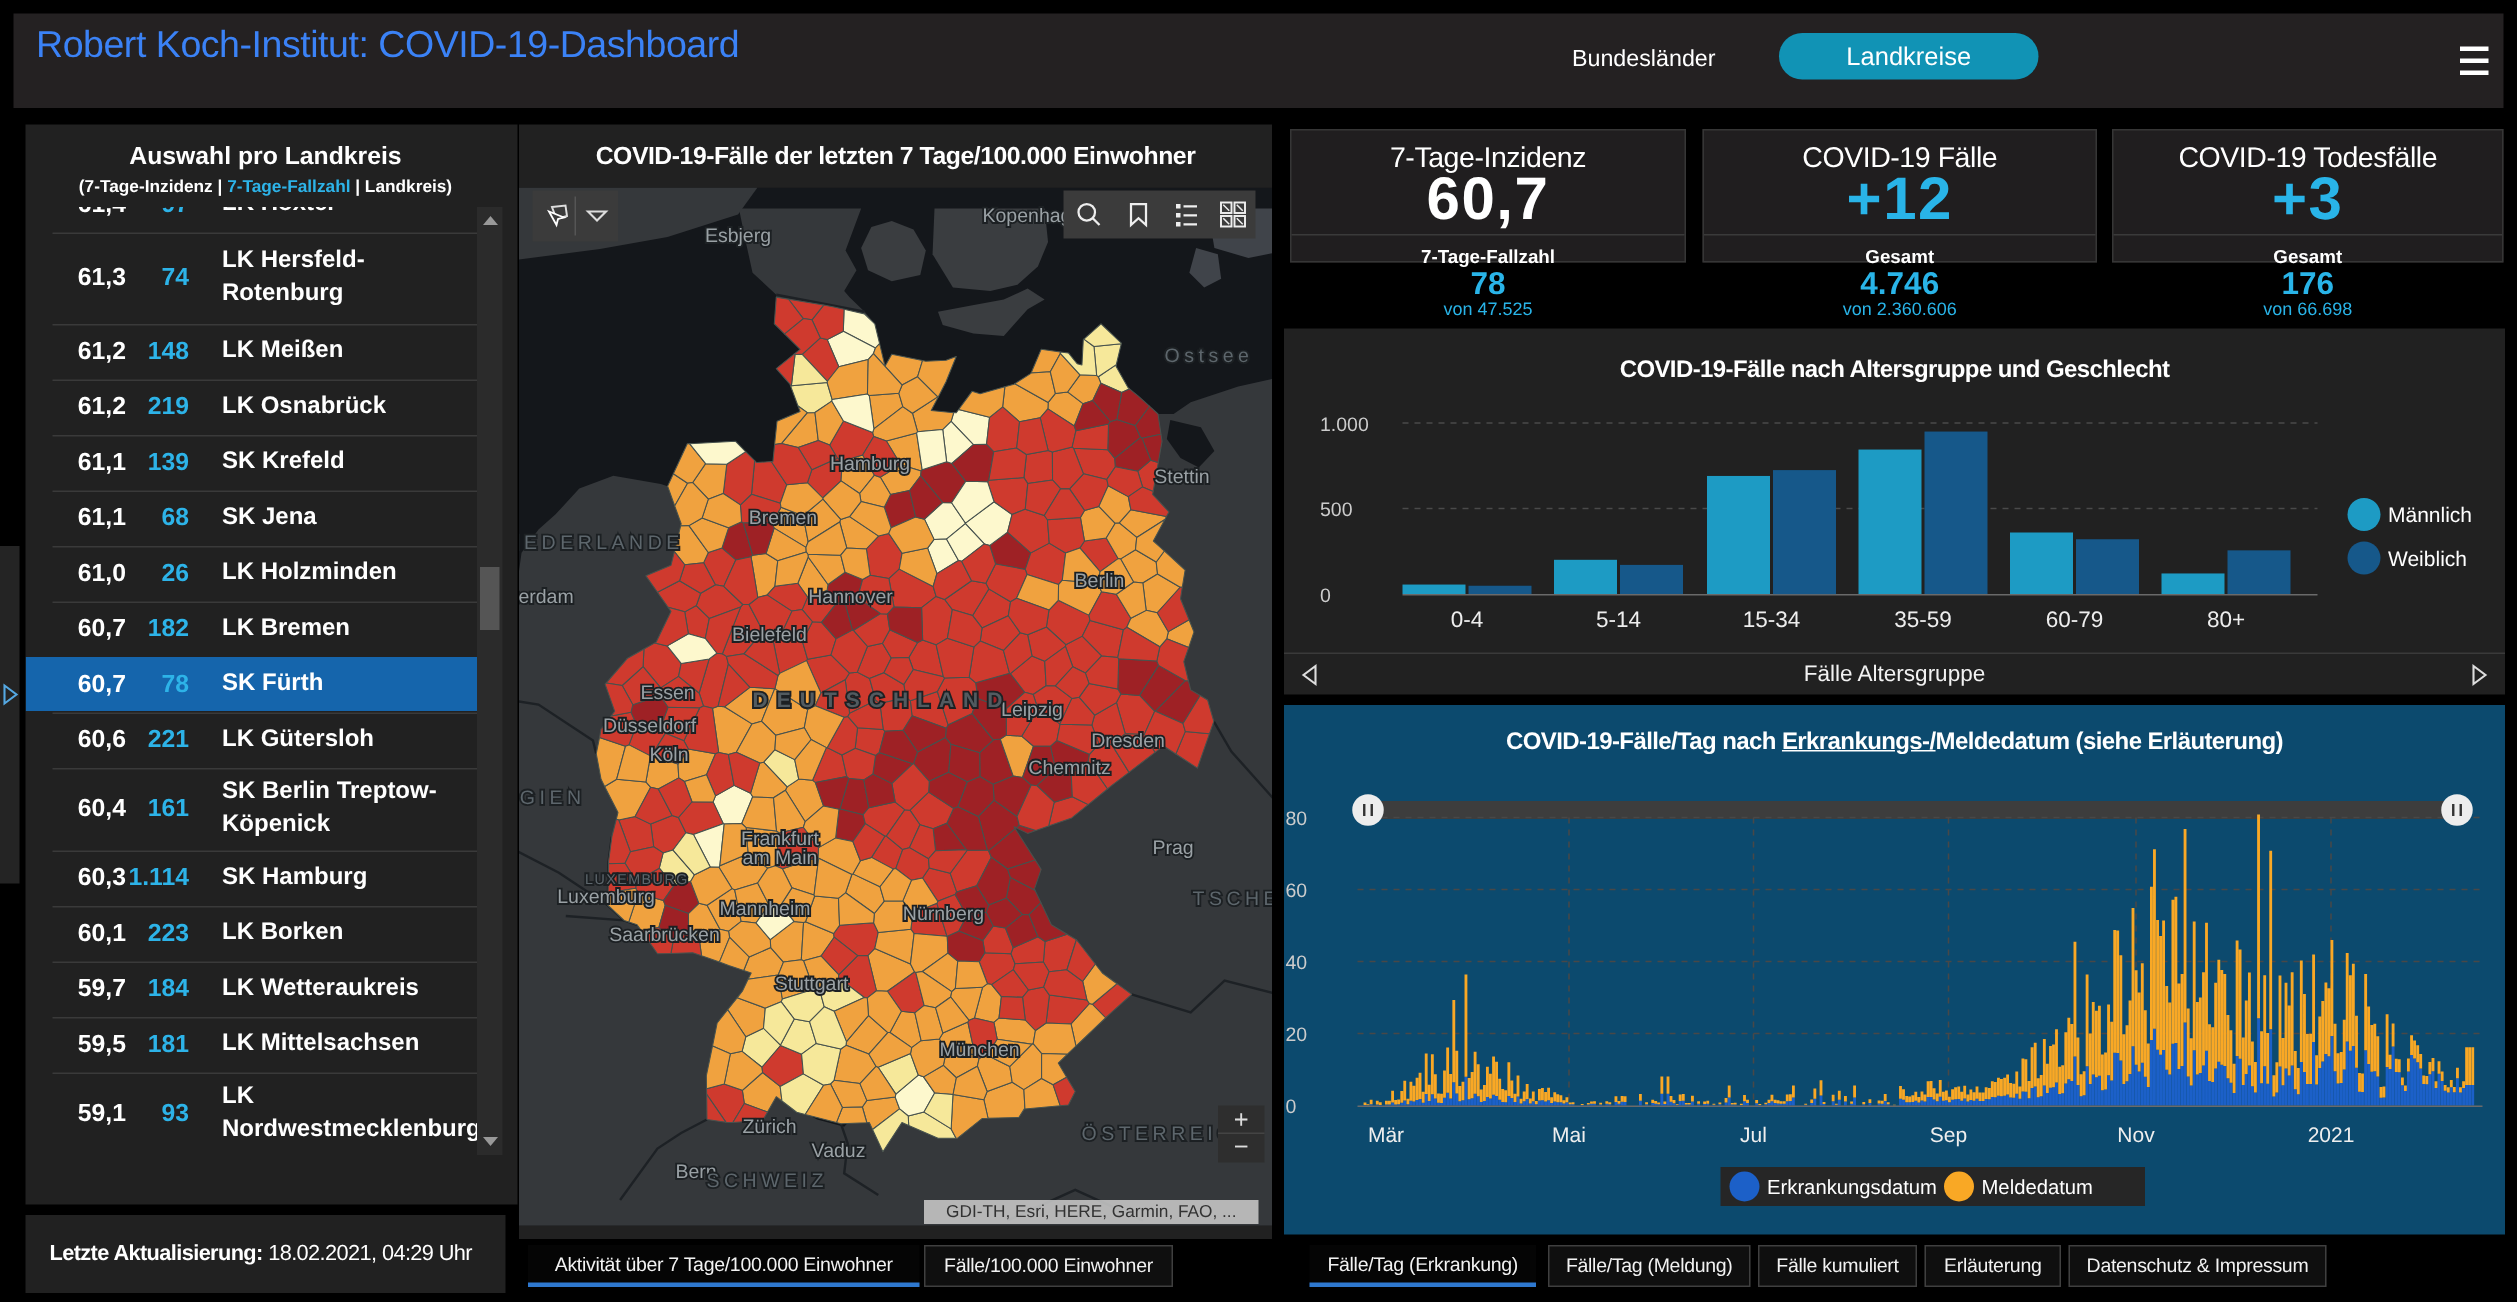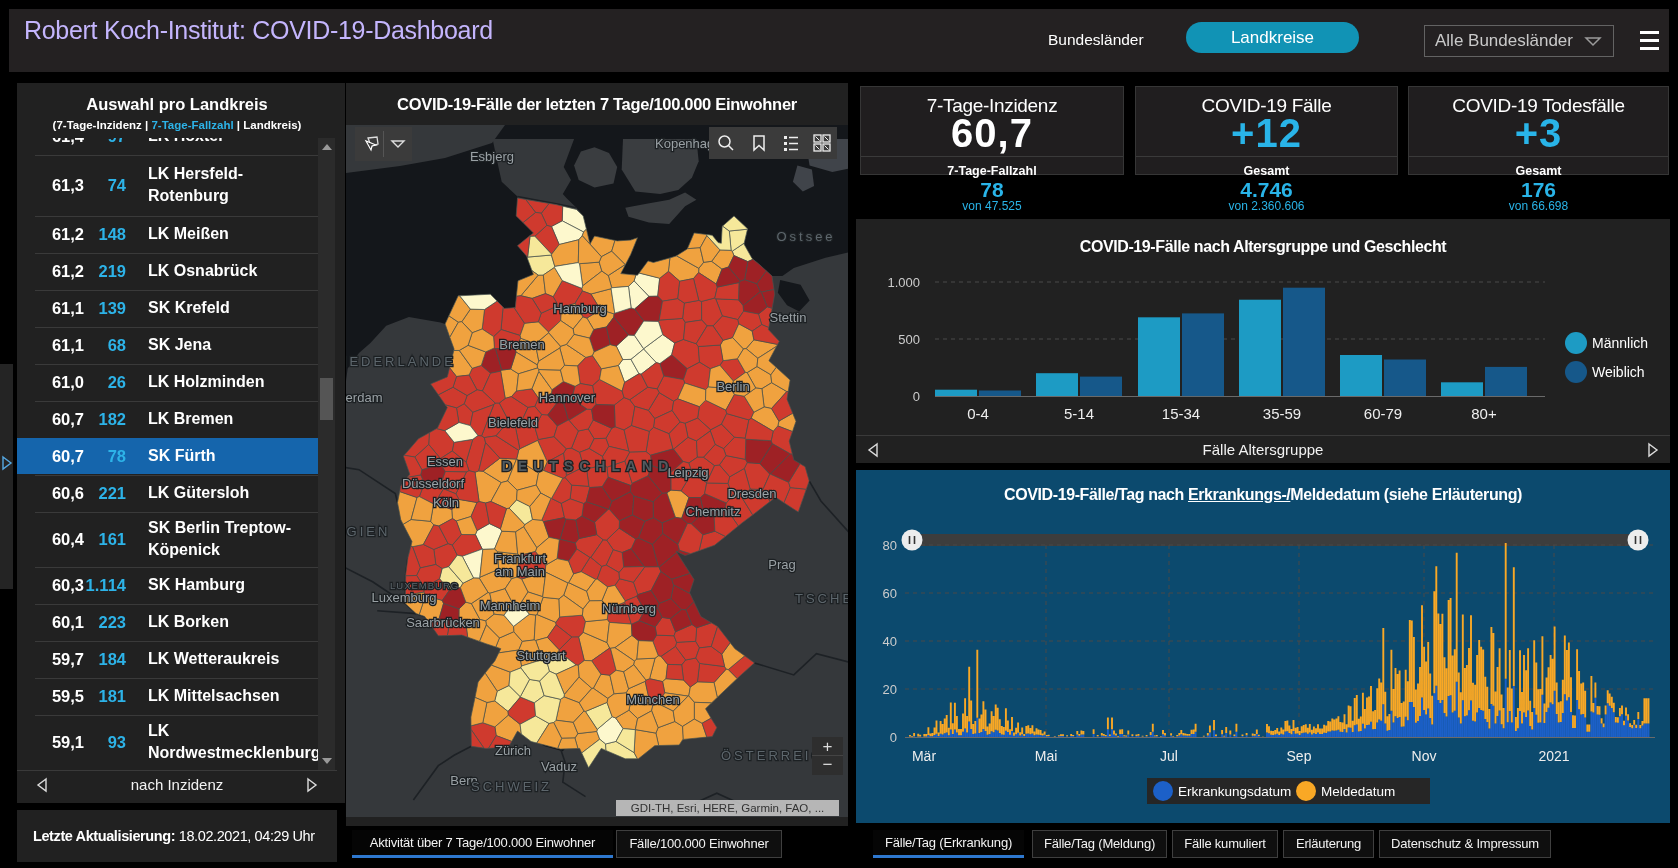--- a/index.html
+++ b/index.html
@@ -1,18 +1,18 @@
 <!DOCTYPE html>
 <html><head><meta charset="utf-8"><style>
 *{margin:0;padding:0;box-sizing:border-box}
 body{width:1678px;height:868px;background:#000;font-family:"Liberation Sans",sans-serif;position:relative;overflow:hidden;color:#fff}
 .abs{position:absolute}
 
 #hdr{left:9px;top:9px;width:1660px;height:63px;background:#242122;position:absolute}
-#hT{position:absolute;left:15px;top:7px;font-size:25px;letter-spacing:-0.3px;color:#c4b5fd}
+#hT{position:absolute;left:15px;top:7px;font-size:25px;letter-spacing:-0.3px;color:#3b82f6}
 #hS{position:absolute;left:15px;top:37px;font-size:14.5px;letter-spacing:-0.2px;color:#e8e8e8}
 #hB{position:absolute;left:1039px;top:22px;width:92px;text-align:center;font-size:15.5px}
 #hP{position:absolute;left:1177px;top:13px;width:173px;height:31px;background:#1193b5;border-radius:16px;text-align:center;line-height:31px;font-size:17px;color:#fff}
 #hSel{position:absolute;left:1415px;top:16px;width:190px;height:32px;border:1px solid #636363;color:#c9c9c9;font-size:17px;line-height:30px;padding-left:10px}
 .bar{position:absolute;left:1631px;width:19px;height:3px;background:#fff}
 
 #list{left:17px;top:83px;width:328px;height:720px;background:#212121;position:absolute;overflow:hidden}
 #lt{position:absolute;top:12px;left:0;width:320px;text-align:center;font-weight:bold;font-size:16.5px}
 #ls{position:absolute;top:36px;left:0;width:320px;text-align:center;font-size:11.5px;font-weight:bold;color:#fff}
 #ls b{color:#2db3e8}
@@ -43,34 +43,29 @@
 .cN{position:absolute;top:24px;left:0;width:100%;text-align:center;font-size:40px;letter-spacing:1px;font-weight:bold}
 .cdiv{position:absolute;top:69px;left:0;width:100%;border-top:1px solid #3a3a3a}
 .cL{position:absolute;top:77px;left:0;width:100%;text-align:center;font-size:12.5px;font-weight:bold;color:#fff}
 .cV{position:absolute;top:91px;left:0;width:100%;text-align:center;font-size:21px;font-weight:bold;color:#29b4e8}
 .cv2{position:absolute;top:112px;left:0;width:100%;text-align:center;font-size:12px;color:#29b4e8}
 
 #age{left:856px;top:219px;width:814px;height:244px;background:#212121;position:absolute}
 #time{left:856px;top:470px;width:814px;height:353px;background:#0c4a6e;position:absolute}
 .ptitle{position:absolute;left:0;width:100%;text-align:center;font-weight:bold;font-size:16px;letter-spacing:-0.4px;color:#fff}
 .xlab{position:absolute;text-align:center;font-size:15px;color:#eee}
-.ylab{position:absolute;text-align:right;font-size:13px;color:#ccc;width:40px}
+.ylab{position:absolute;font-size:13px;color:#ccc;width:40px}
 .leg{position:absolute;font-size:14px;color:#fff}
 svg{position:absolute;overflow:visible}
 </style></head><body>
 
 <div id="hdr">
  <div id="hT">Robert Koch-Institut: COVID-19-Dashboard</div>
  <div id="hB">Bundesländer</div>
  <div id="hP">Landkreise</div>
- <div id="hSel">Alle Bundesländer
-   <svg style="position:absolute;right:12px;top:11px" width="16" height="10">
-        <path d="M1 1 L8 8 L15 1 Z" fill="none" stroke="#9a9a9a" stroke-width="1.5"></path>
-      </svg>
- </div>
  <div class="bar" style="top:22px"></div>
     <div class="bar" style="top:30px"></div>
     <div class="bar" style="top:38px"></div>
 </div>
 
 <div class="abs" style="left:0;top:364px;width:13px;height:225px;background:#242424">
  <svg style="left:2px;top:92px" width="10" height="14">
       <path d="M1 1 L9 7 L1 13 Z" fill="none" stroke="#55a8e2" stroke-width="1.4"></path>
     </svg>
 </div>
@@ -158,28 +153,20 @@
         <div class="ri">59,1</div>
         <div class="rf">93</div>
         <div class="rn">LK<br>Nordwestmecklenburg</div>
       </div>
 </div>
  <div id="sb">
       <div style="position:absolute;top:6px;left:4px;width:0;height:0;border-left:5px solid transparent;border-right:5px solid transparent;border-bottom:6px solid #999"></div>
       <div id="sbth"></div>
       <div style="position:absolute;bottom:6px;left:4px;width:0;height:0;border-left:5px solid transparent;border-right:5px solid transparent;border-top:6px solid #999"></div>
     </div>
- <div id="ninz">nach Inzidenz
-   <svg style="left:20px;top:7px" width="10" height="14">
-        <path d="M9 1 L1 7 L9 13 Z" fill="none" stroke="#ddd" stroke-width="1.4"></path>
-      </svg>
-   <svg style="right:20px;top:7px" width="10" height="14">
-        <path d="M1 1 L9 7 L1 13 Z" fill="none" stroke="#ddd" stroke-width="1.4"></path>
-      </svg>
- </div>
 </div>
 <div id="upd"><b>Letzte Aktualisierung:</b>&nbsp;18.02.2021, 04:29 Uhr</div>
 
 <div id="map">
  <svg style="left:0;top:42px;overflow:hidden" width="502" height="692" viewBox="346 125 502 692">
   <rect x="346" y="125" width="502" height="692" fill="#14171b"></rect>
       <path d="M344.5 391.5 347.7 368.5 359.0 353.0 370.4 342.9 386.2 325.7 408.9 317.1 440.5 322.6 445.1 324.1 458.2 295.8 490.4 294.2 504.4 308.4 515.3 307.6 518.0 280.8 533.4 274.4 526.6 256.1 517.5 245.7 533.4 232.9 516.2 215.9 517.5 196.5 501.7 181.8 497.2 161.3 492.6 139.0 574.1 139.0 563.7 167.0 571.0 180.1 562.8 194.0 566.4 198.1 576.4 207.8 583.2 215.9 587.7 234.5 590.0 244.1 594.5 236.1 617.2 240.9 630.7 240.1 637.5 237.7 630.7 254.5 620.8 273.6 637.5 275.2 648.0 260.9 653.4 262.5 676.0 256.1 687.3 248.9 694.1 232.9 712.3 235.3 718.1 242.5 721.3 243.3 722.2 226.4 734.0 215.9 747.6 228.8 744.0 244.1 752.1 258.5 758.9 264.1 772.0 276.0 782.4 276.0 793.8 268.1 825.5 257.7 857.2 250.5 857.2 834.0 340.9 834.0 340.9 391.5Z" fill="#35383b"></path>
       <path d="M346 125 L505 125 L492 143 L445 158 L400 166 L346 173 Z" fill="#35383b"></path>
       <path d="M574.1 165.4 580.9 151.4 594.5 147.3 609.0 153.0 617.2 167.0 613.5 183.4 594.5 187.5 578.7 180.1Z" fill="#3a3d40"></path>
       <path d="M623.0 139.0 621.7 169.5 635.3 191.6 660.2 194.0 678.3 189.9 691.9 177.7 698.7 161.3 696.4 139.0Z" fill="#3a3d40"></path>

